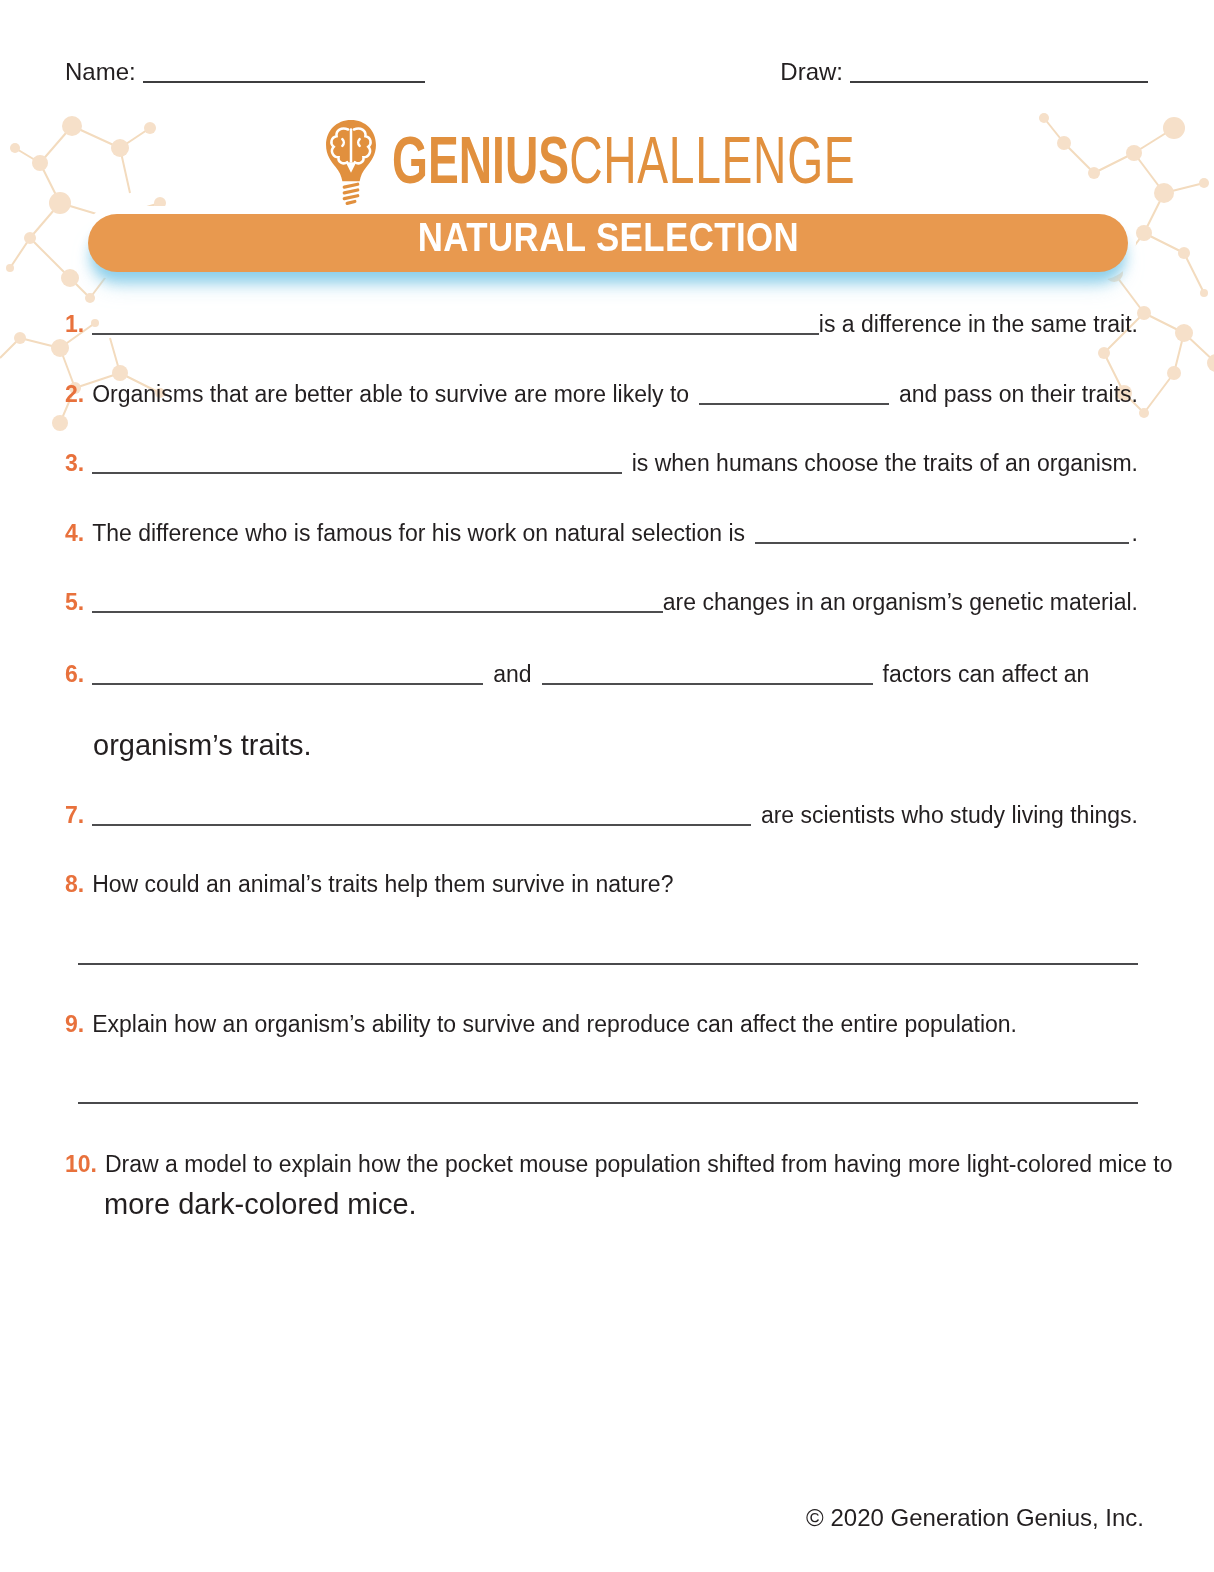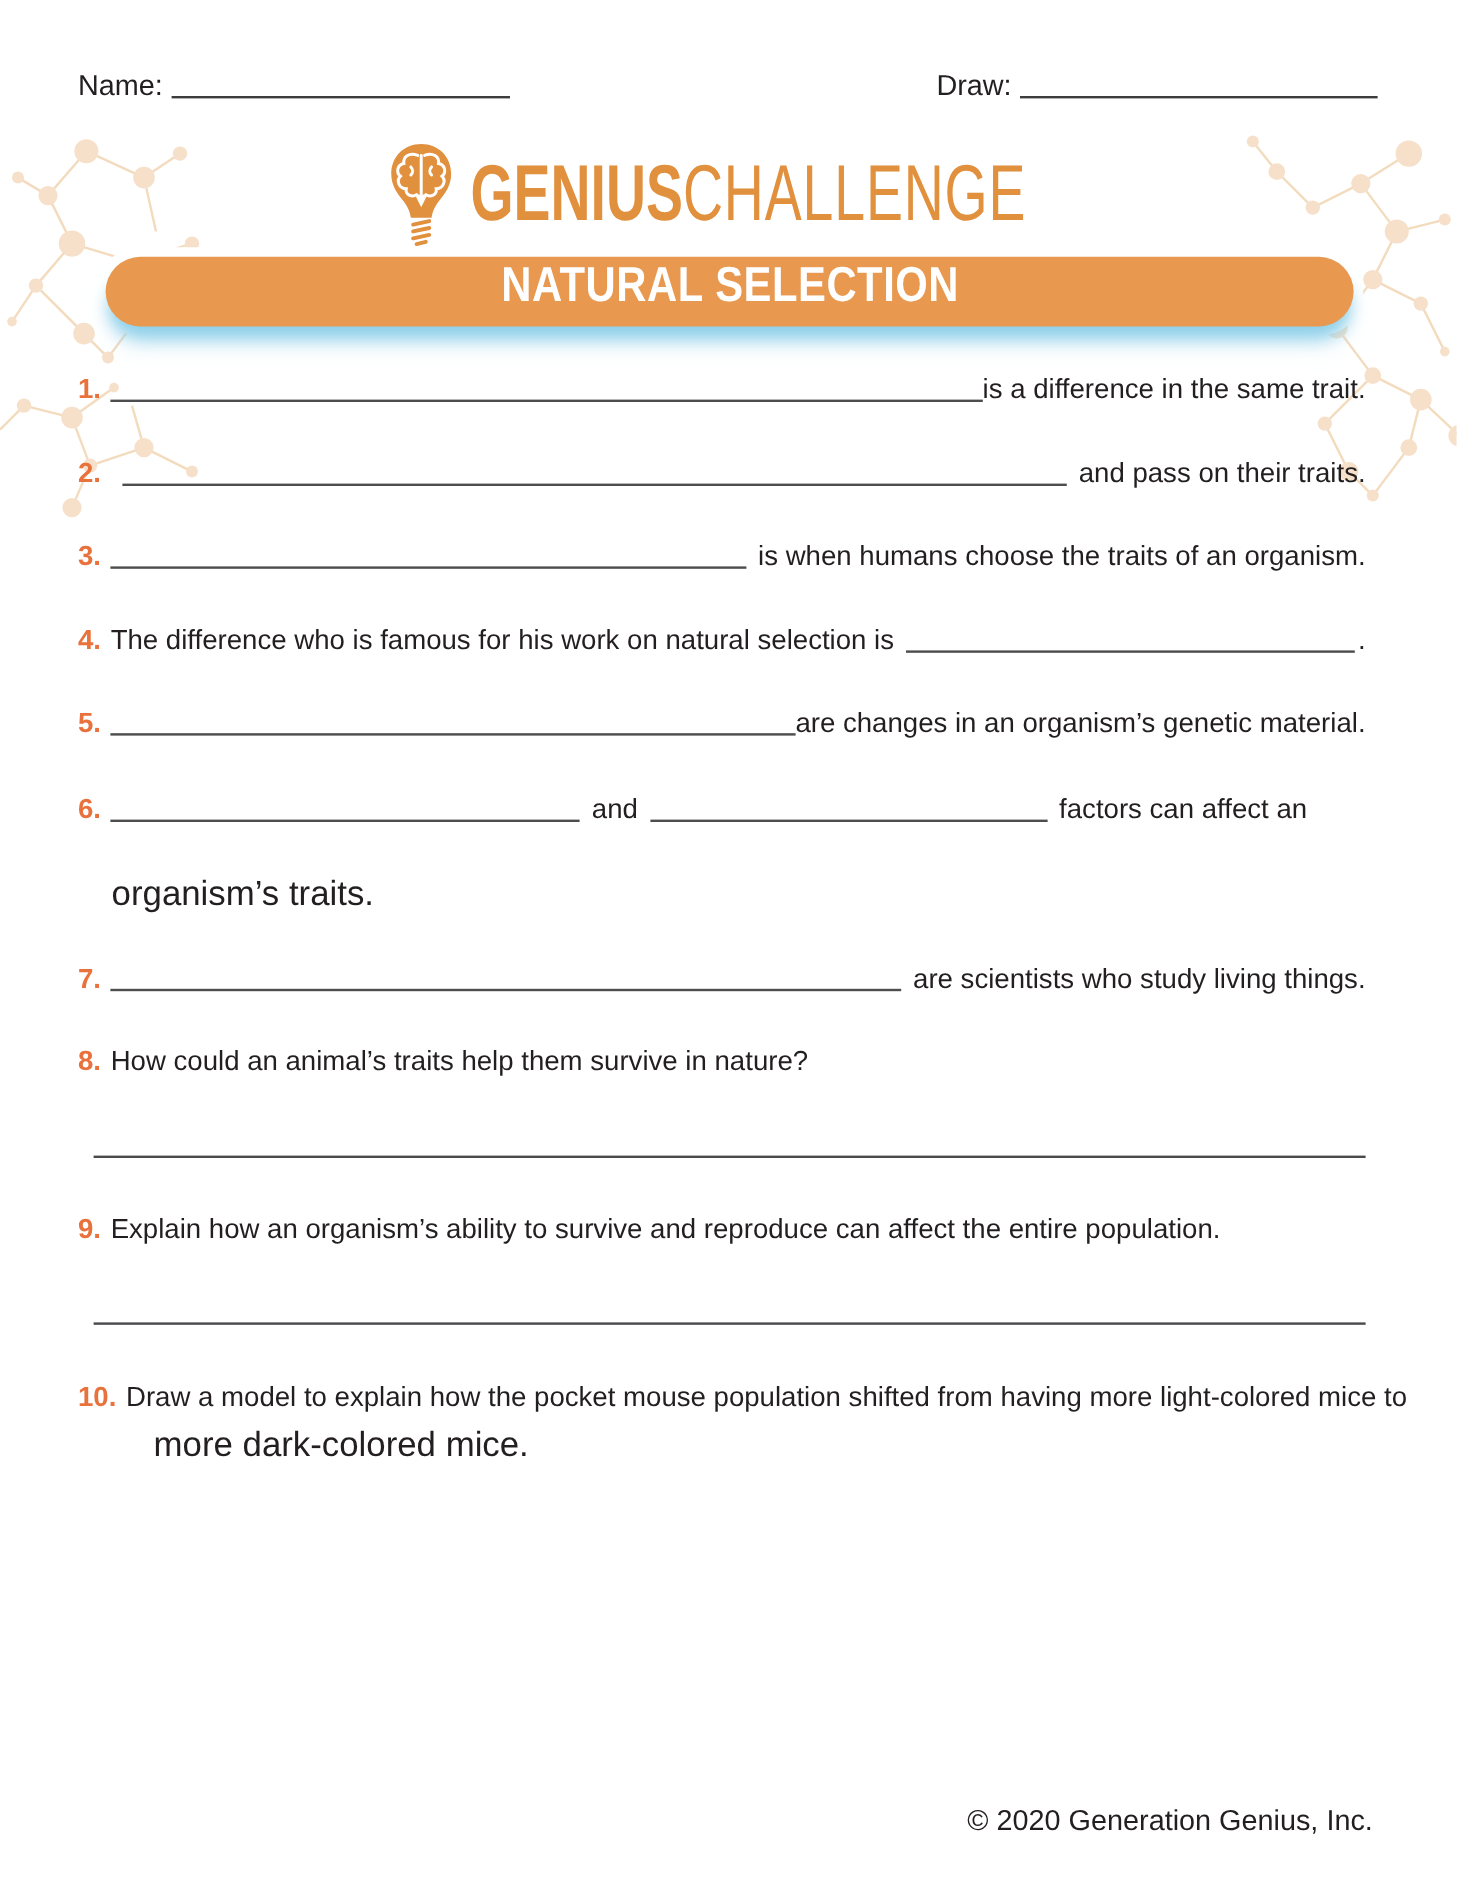--- a/index.html
+++ b/index.html
@@ -67,21 +67,21 @@
   .tight { margin-left:3px; }
   .w391 { width:391px; } .w331 { width:331px; }
   .cont-line { font-size:29px; line-height:28px; }
   .answer-line { height:0; border-bottom:2px solid #4a4a4c; margin-left:13px; }
 
   .mb42{margin-bottom:42px;} .mb41{margin-bottom:41px;} .mb44{margin-bottom:44px;}
   .mb43{margin-bottom:43px;} .mb12{margin-bottom:12px;}
   .al8 { margin-top:65px; margin-bottom:45px; }
   .al9 { margin-top:64px; margin-bottom:46px; }
   .ind28 { margin-left:28px; }
-  .ind41 { margin-left:63px; }
+  .ind41 { margin-left:39px; }
 
   .footer {
     position:absolute; top:1504px; right:70px; z-index:2;
     font-size:24px; color:#231f20;margin-left:12px;
   }
 </style>
 </head>
 <body>
 
 <div class="page">
@@ -188,20 +188,21 @@
   <div class="content">
 
     <div class="q-row mb42">
       <span class="qnum">1.</span>
       <span class="blank grow nogap"></span>
       <span class="qtext">is a difference in the same trait.</span>
     </div>
 
     <div class="q-row mb41">
       <span class="qnum">2.</span>
+      <span class="qtext">Organisms that are better able to survive are more likely to</span>
       <span class="blank grow ml"></span>
       <span class="qtext">and pass on their traits.</span>
     </div>
 
     <div class="q-row mb42">
       <span class="qnum">3.</span>
       <span class="blank grow"></span>
       <span class="qtext">is when humans choose the traits of an organism.</span>
     </div>
 

